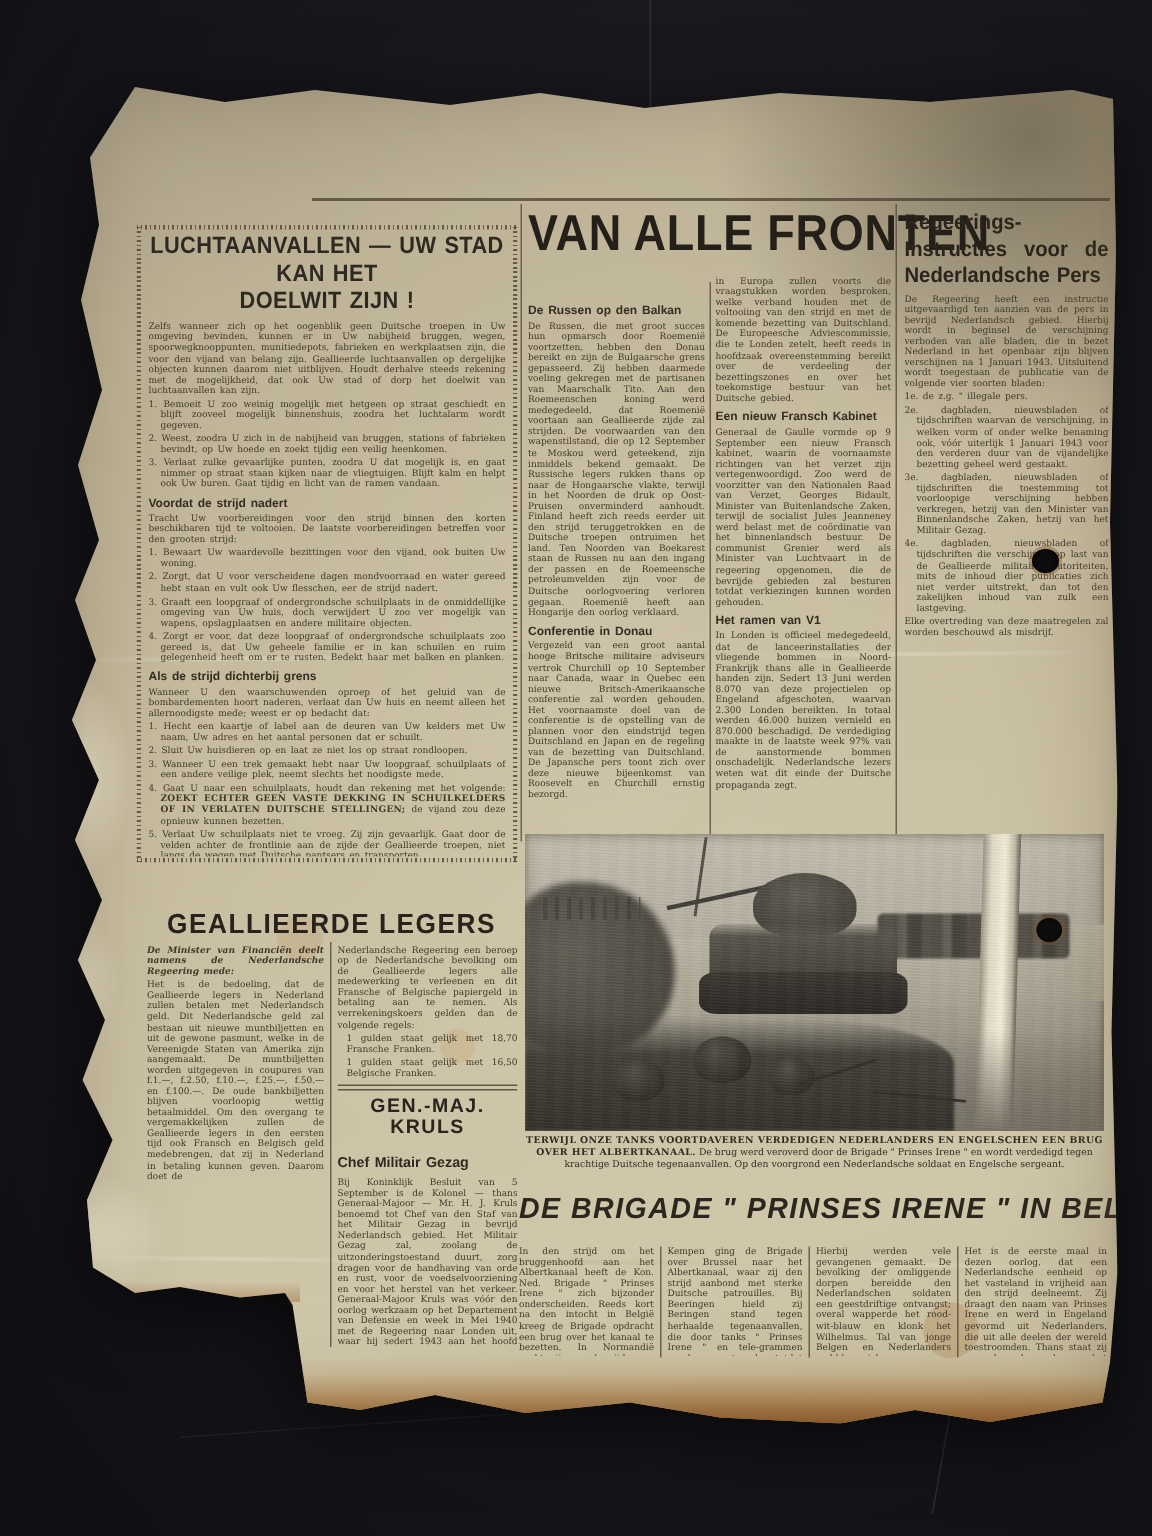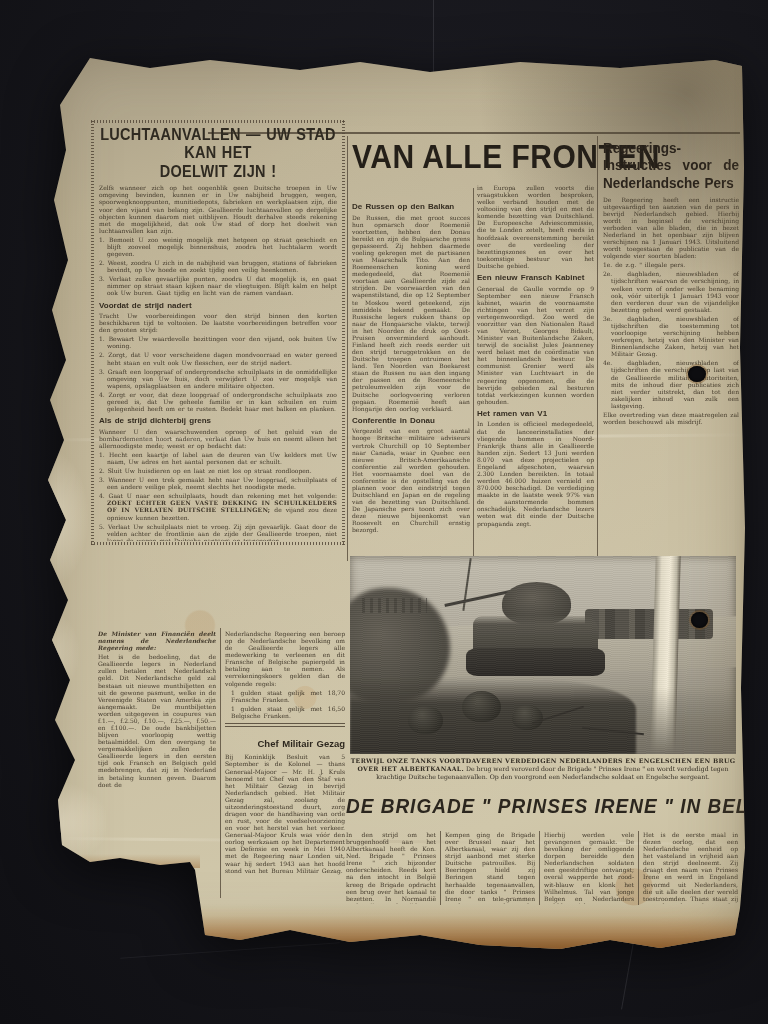--- a/index.html
+++ b/index.html
@@ -42,21 +42,21 @@
   .hole1{left:688px;top:366px;width:18px;height:16px;}
   .hole2{left:691px;top:612px;width:17px;height:16px;}
   .masthead{position:absolute;left:0;top:68px;width:100%;text-align:center;
     font:bold 10px "DejaVu Serif", serif;letter-spacing:4px;word-spacing:8px;color:#3a3122;
     filter:blur(.25px);}
   .rule-h{position:absolute;height:2px;background:#4a3f30;opacity:.75;}
   .mast-rule{left:162px;top:84px;width:532px;}
   .rule-v{position:absolute;width:1px;background:#554a39;opacity:.8;}
 
   
-  .lbox{position:absolute;left:45px;top:72px;width:254px;height:425px;overflow:hidden;}
+  .lbox{position:absolute;left:45px;top:102px;width:254px;height:425px;overflow:hidden;}
   .bx{position:absolute;opacity:.85;}
   .bx-t{left:0;top:0;width:100%;height:3px;background:repeating-linear-gradient(90deg,#55493a 0 1px,transparent 1px 3px);}
   .bx-b{left:0;bottom:0;width:100%;height:3px;background:repeating-linear-gradient(90deg,#55493a 0 1px,transparent 1px 3px);}
   .bx-l{left:0;top:0;width:3px;height:100%;background:repeating-linear-gradient(0deg,#55493a 0 1px,transparent 1px 3px);}
   .bx-r{right:0;top:0;width:3px;height:100%;background:repeating-linear-gradient(0deg,#55493a 0 1px,transparent 1px 3px);}
   .lbox-in{position:absolute;left:8px;top:6px;right:8px;bottom:4px;overflow:hidden;}
   .bh{font:bold 14.5px/1.18 "Liberation Sans", sans-serif;text-align:center;color:#2f2a21;
     letter-spacing:.3px;transform:scaleY(1.08);margin:2px 0 5px;filter:blur(.2px);}
   .small{font:6px/1.18 "DejaVu Serif", serif;color:#42392b;text-align:justify;filter:blur(.3px);word-spacing:1px;}
   .small p{margin:0 0 2px;}
@@ -80,21 +80,21 @@
   
   .bet-h{position:absolute;left:50px;top:537px;width:250px;text-align:center;
     font:bold 17.5px/1.15 "Liberation Sans", sans-serif;letter-spacing:1px;color:#29231c;
     transform:scaleY(1.05);filter:blur(.25px);}
   .bc1{left:52px;top:582px;width:118px;height:268px;}
   .bc2{left:179px;top:582px;width:120px;height:268px;}
   .lead-it{font-style:italic;font-weight:bold;}
   .rate{margin:0 0 3px;padding-left:6px;}
   .dbl{border-top:1px solid #4e4434;border-bottom:1px solid #4e4434;height:2px;margin:4px 0 3px;opacity:.85;}
   .kruls-h{font:bold 13px/1.1 "Liberation Sans", sans-serif;letter-spacing:1px;text-align:center;color:#2a241d;margin:2px 0 1px;filter:blur(.2px);}
-  .kruls-sub{font:bold 9.5px/1.1 "Liberation Sans", sans-serif;text-align:right;color:#2e281f;margin:12px 0 4px;filter:blur(.2px);}
+  .kruls-sub{font:bold 9.5px/1.1 "Liberation Sans", sans-serif;text-align:left;color:#2e281f;margin:12px 0 4px;filter:blur(.2px);}
 
   
   .photo{position:absolute;left:304px;top:508px;width:386px;height:198px;overflow:hidden;
     background:linear-gradient(#b9b6ac,#a8a49a 45%,#918d82 72%,#7d7970 100%);
     filter:sepia(.12) contrast(.96) brightness(1.02) blur(.3px);
     box-shadow:inset 0 0 8px rgba(40,35,26,.55);}
   .ph{position:absolute;}
   .ph-road{left:0;top:34%;width:100%;height:26%;background:linear-gradient(#b2aea1,#a09c8f);transform:skewY(-2deg);opacity:.9;}
   .ph-hedge{left:-4%;top:16%;width:30%;height:58%;border-radius:45% 55% 50% 40%;filter:blur(2px);
     background:radial-gradient(ellipse at 40% 40%, #5b584f, #44423b 72%);}
@@ -211,31 +211,33 @@
       <p>De Regeering heeft een instructie uitgevaardigd ten aanzien van de pers in bevrijd Nederlandsch gebied. Hierbij wordt in beginsel de verschijning verboden van alle bladen, die in bezet Nederland in het openbaar zijn blijven verschijnen na 1 Januari 1943. Uitsluitend wordt toegestaan de publicatie van de volgende vier soorten bladen:</p>
       <p class="hang">1e. de z.g. " illegale pers.</p>
       <p class="hang">2e. dagbladen, nieuwsbladen of tijdschriften waarvan de verschijning, in welken vorm of onder welke benaming ook, vóór uiterlijk 1 Januari 1943 voor den verderen duur van de vijandelijke bezetting geheel werd gestaakt.</p>
       <p class="hang">3e. dagbladen, nieuwsbladen of tijdschriften die toestemming tot voorloopige verschijning hebben verkregen, hetzij van den Minister van Binnenlandsche Zaken, hetzij van het Militair Gezag.</p>
       <p class="hang">4e. dagbladen, nieuwsbladen of tijdschriften die verschijnen op last van de Geallieerde militaire autoriteiten, mits de inhoud dier publicaties zich niet verder uitstrekt, dan tot den zakelijken inhoud van zulk een lastgeving.</p>
       <p>Elke overtreding van deze maatregelen zal worden beschouwd als misdrijf.</p>
     </div>
 
     <div class="bet-h">
       <br>
+      <span>GEALLIEERDE LEGERS</span>
     </div>
     <div class="rule-v" style="left:174px;top:580px;height:270px;"></div>
     <div class="col bc1 small">
       <p class="lead-it">De Minister van Financiën deelt namens de Nederlandsche Regeering mede:</p>
       <p>Het is de bedoeling, dat de Geallieerde legers in Nederland zullen betalen met Nederlandsch geld. Dit Nederlandsche geld zal bestaan uit nieuwe muntbiljetten en uit de gewone pasmunt, welke in de Vereenigde Staten van Amerika zijn aangemaakt. De muntbiljetten worden uitgegeven in coupures van f.1.—, f.2.50, f.10.—, f.25.—, f.50.— en f.100.—. De oude bankbiljetten blijven voorloopig wettig betaalmiddel. Om den overgang te vergemakkelijken zullen de Geallieerde legers in den eersten tijd ook Fransch en Belgisch geld medebrengen, dat zij in Nederland in betaling kunnen geven. Daarom doet de</p>
     </div>
     <div class="col bc2 small">
       <p>Nederlandsche Regeering een beroep op de Nederlandsche bevolking om de Geallieerde legers alle medewerking te verleenen en dit Fransche of Belgische papiergeld in betaling aan te nemen. Als verrekeningskoers gelden dan de volgende regels:</p>
       <p class="rate">1 gulden staat gelijk met 18,70 Fransche Franken.</p>
       <p class="rate">1 gulden staat gelijk met 16,50 Belgische Franken.</p>
       <div class="dbl"></div>
+      <div class="kruls-h">GEN.-MAJ. KRULS</div>
       <div class="kruls-sub">Chef Militair Gezag</div>
       <p>Bij Koninklijk Besluit van 5 September is de Kolonel — thans Generaal-Majoor — Mr. H. J. Kruls benoemd tot Chef van den Staf van het Militair Gezag in bevrijd Nederlandsch gebied. Het Militair Gezag zal, zoolang de uitzonderingstoestand duurt, zorg dragen voor de handhaving van orde en rust, voor de voedselvoorziening en voor het herstel van het verkeer. Generaal-Majoor Kruls was vóór den oorlog werkzaam op het Departement van Defensie en week in Mei 1940 met de Regeering naar Londen uit, waar hij sedert 1943 aan het hoofd stond van het Bureau Militair Gezag.</p>
     </div>
 
     <div class="photo">
       <div class="ph ph-road"></div>
       <div class="ph ph-hedge"></div>
       <div class="ph ph-bridge"></div>
       <div class="ph ph-mast"></div>
       <div class="ph ph-convoy"></div>

